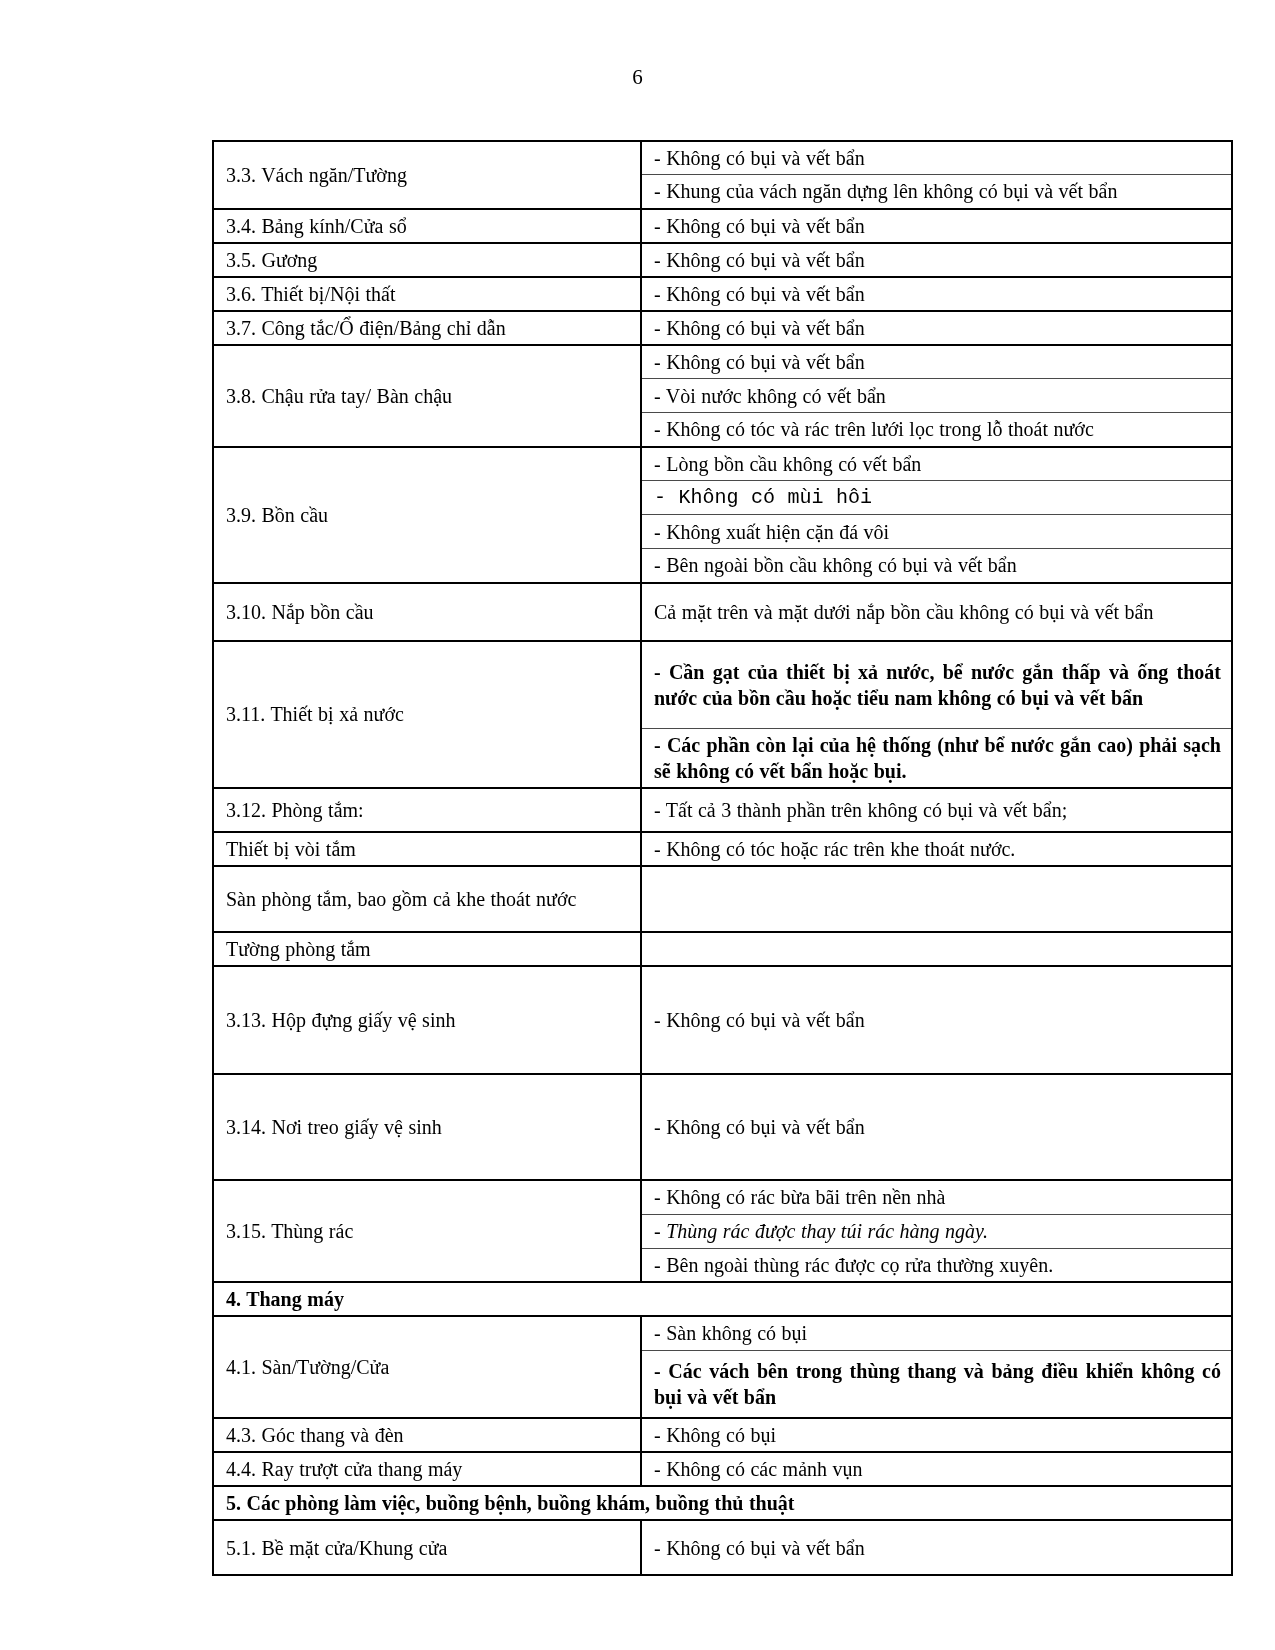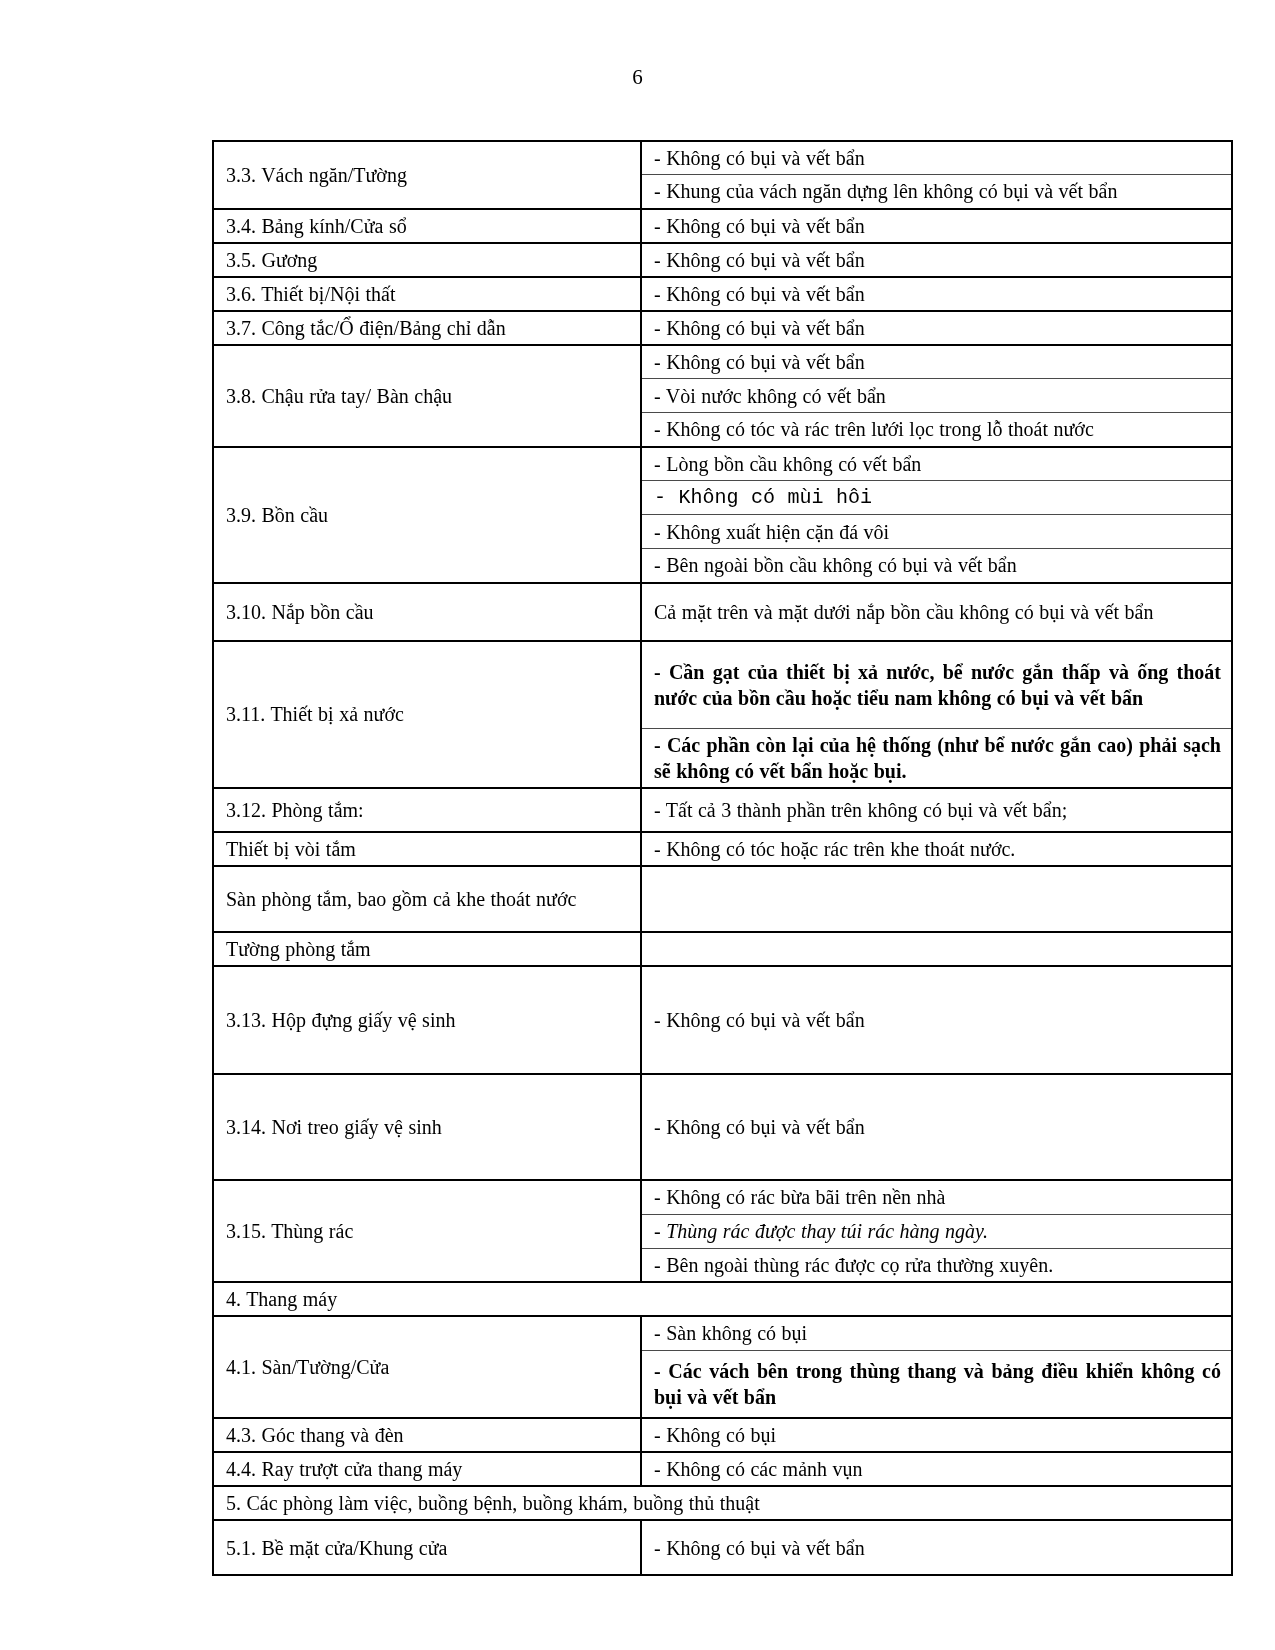--- a/index.html
+++ b/index.html
@@ -32,21 +32,21 @@
     line-height:26px;
     padding:3px 10px 3px 12px;
     vertical-align:middle;
     border-left:2px solid #000;
     border-right:2px solid #000;
     overflow:hidden;
     word-spacing:0.5px;
   }
   tr.major > td {border-top:2px solid #000;}
   tr.minor > td {border-top:1px solid #4a4a4a;}
-  td.section {font-weight:normal;}
+  td.section {font-weight:bold;}
   td.vbottom {vertical-align:bottom; padding-bottom:6px;}
   td.justify {text-align:justify;font-weight:bold;}
 </style>
 </head>
 <body>
 
 <div class="page">
   <div class="pagenum">6</div>
   <table class="checklist">
     <colgroup>

